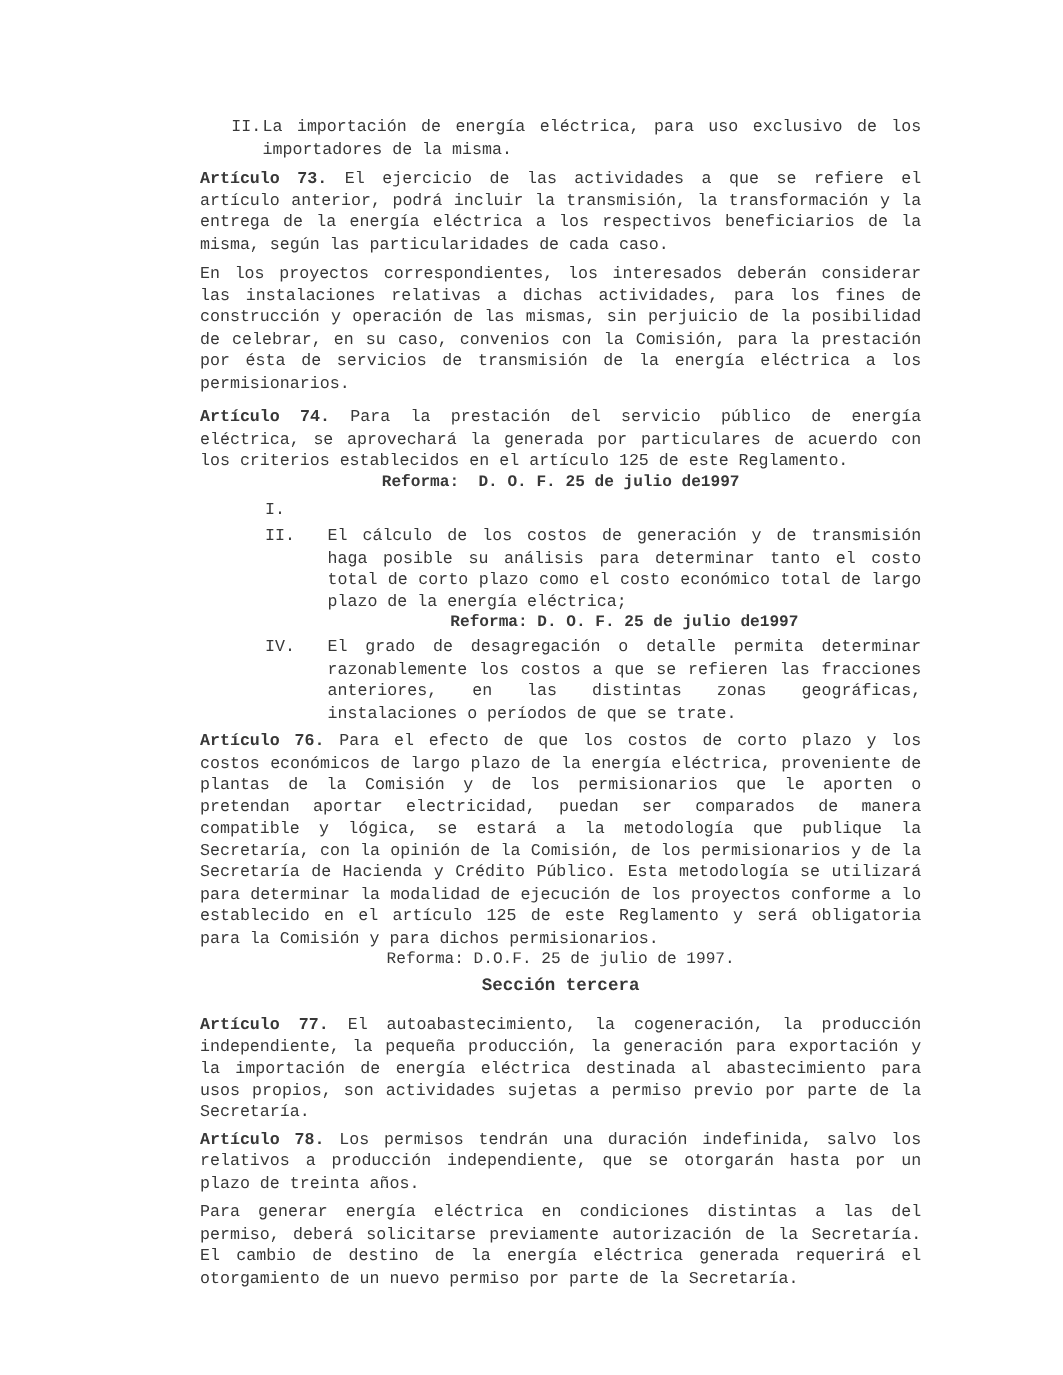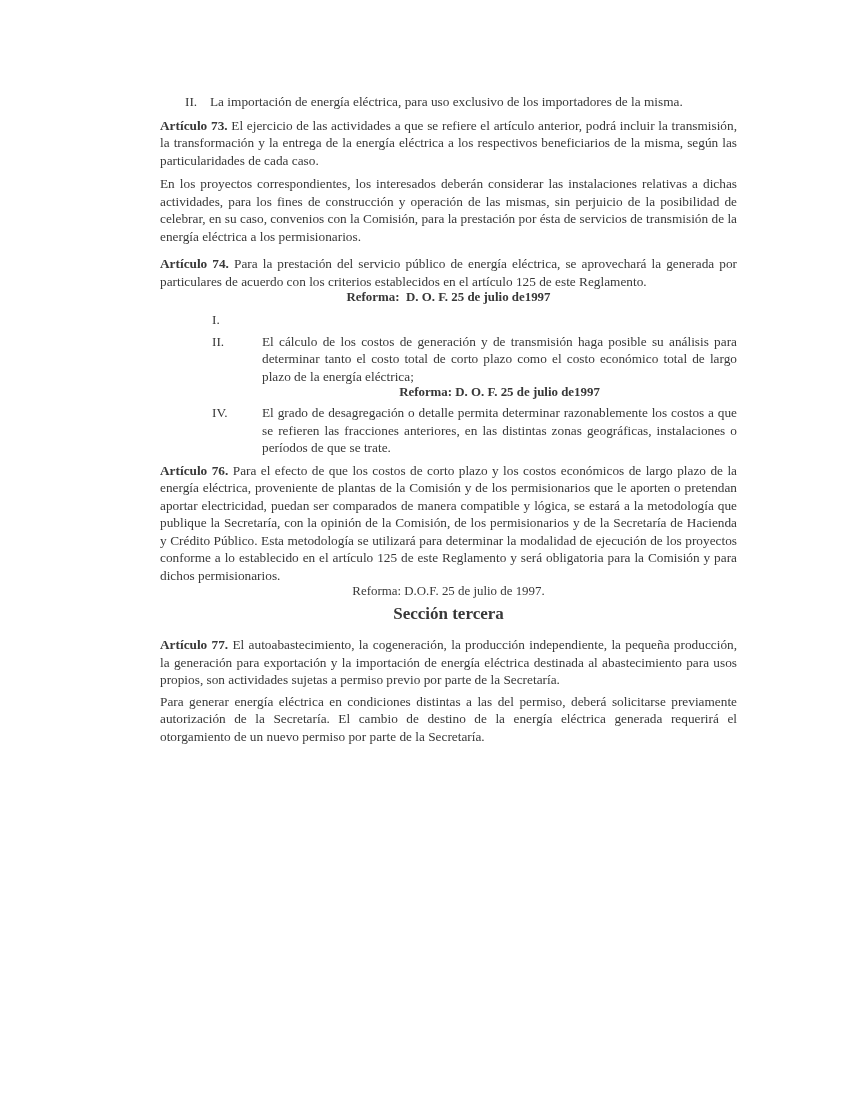--- a/index.html
+++ b/index.html
@@ -1,21 +1,21 @@
 <!DOCTYPE html>
 <html><head>
 <meta charset="utf-8">
 <style>
   html,body{margin:0;padding:0;background:#ffffff;}
   .page{
     position:relative;
     width:850px;height:1100px;
     background:#ffffff;
     overflow:hidden;
-    font-family:Liberation Serif, serif;
+    font-family:Liberation Mono, monospace;
     color:#383838;
   }
   .content{
     position:absolute;
     left:160px;top:93px;
     width:577px;
     font-size:13.3px;
     line-height:17.5px;
   }
   .para{ text-align:justify; margin:0 0 6px 0; }
@@ -27,21 +27,21 @@
     text-align:center; white-space:pre-wrap;
   }
   .reforma.bold{ font-weight:bold; }
   .li1{ display:flex; padding-left:25px; margin:0 0 6px 0; }
   .li1 .num{ flex:0 0 25px; }
   .li2{ display:flex; padding-left:52px; }
   .li2 .num{ flex:0 0 50px; }
   .li-body{ flex:1; text-align:justify; }
   .section-heading{
     text-align:center; font-weight:bold;
-    font-size:17px; line-height:16px;
+    font-size:14px; line-height:16px;
     margin:0 0 14px 0;
   }
 </style>
 </head>
 <body>
 
 <div class="page">
   <div class="content">
 
     <div class="li1 mb6">
@@ -81,17 +81,18 @@
       <p class="para mb0"><span class="lead">Artículo 76.</span> <span>Para el efecto de que los costos de corto plazo y los costos económicos de largo plazo de la energía eléctrica, proveniente de plantas de la Comisión y de los permisionarios que le aporten o pretendan aportar electricidad, puedan ser comparados de manera compatible y lógica, se estará a la metodología que publique la Secretaría, con la opinión de la Comisión, de los permisionarios y de la Secretaría de Hacienda y Crédito Público. Esta metodología se utilizará para determinar la modalidad de ejecución de los proyectos conforme a lo establecido en el artículo 125 de este Reglamento y será obligatoria para la Comisión y para dichos permisionarios.</span></p>
       <div class="reforma">Reforma: D.O.F. 25 de julio de 1997.</div>
     </div>
 
     <div class="section-heading">
       <div>Sección tercera</div>
     </div>
 
     <p class="para mb4"><span class="lead">Artículo 77.</span> <span>El autoabastecimiento, la cogeneración, la producción independiente, la pequeña producción, la generación para exportación y la importación de energía eléctrica destinada al abastecimiento para usos propios, son actividades sujetas a permiso previo por parte de la Secretaría.</span></p>
 
+    <p class="para mb6"><span class="lead">Artículo 78.</span> <span>Los permisos tendrán una duración indefinida, salvo los relativos a producción independiente, que se otorgarán hasta por un plazo de treinta años.</span></p>
 
     <p class="para mb0"><span>Para generar energía eléctrica en condiciones distintas a las del permiso, deberá solicitarse previamente autorización de la Secretaría. El cambio de destino de la energía eléctrica generada requerirá el otorgamiento de un nuevo permiso por parte de la Secretaría.</span></p>
 
   </div>
 </div>
 
 </body></html>

